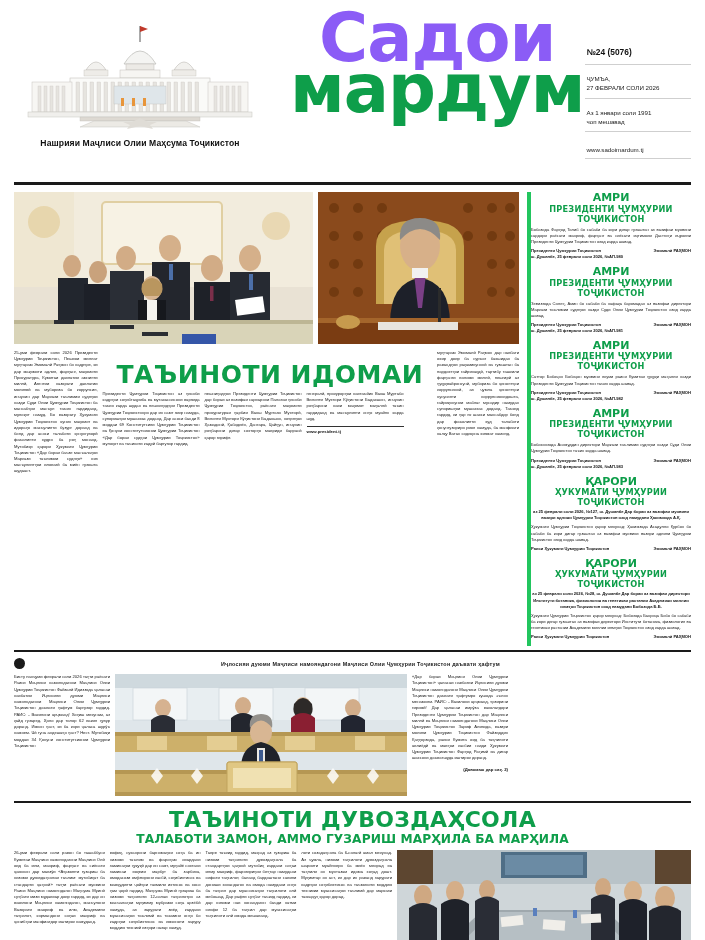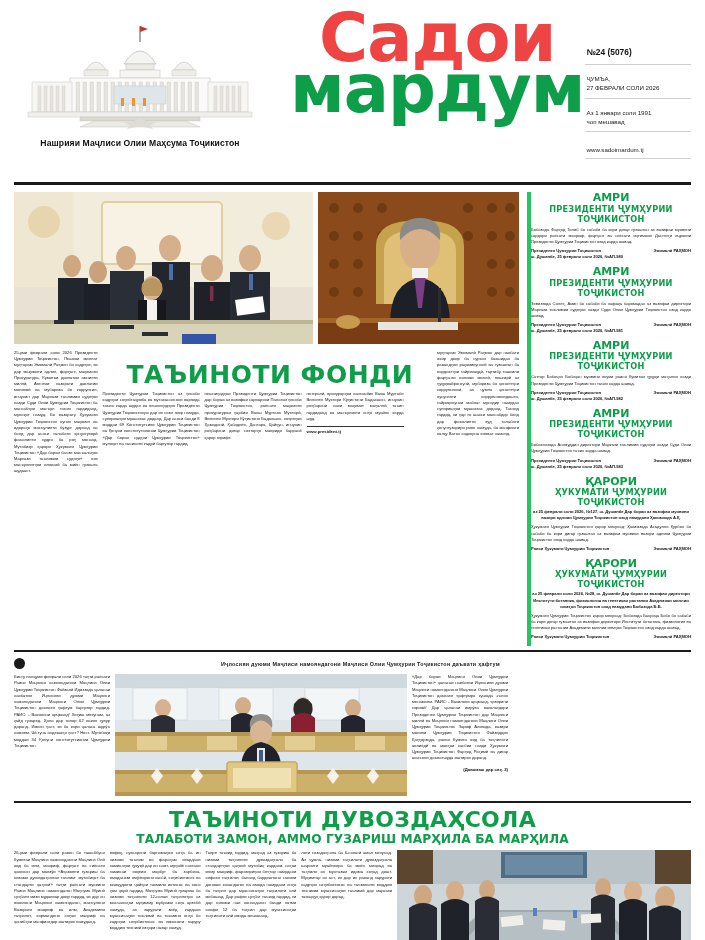--- a/index.html
+++ b/index.html
@@ -5,21 +5,21 @@
   html,body{margin:0;padding:0;background:#fff;}
   body{width:705px;height:940px;font-family:"Liberation Sans",sans-serif;color:#111;overflow:hidden;position:relative;}
   .page{width:705px;height:940px;position:relative;box-sizing:border-box;padding:0 14px;}
 
   
   .masthead{position:relative;height:178px;display:flex;align-items:flex-start;}
   .mh-left{width:262px;padding-top:20px;}
   .bldg{width:252px;height:112px;display:block;}
   .mh-sub{font-size:8.6px;font-weight:bold;letter-spacing:.1px;color:#101010;text-align:center;margin-top:6px;width:252px;}
   .mh-mid{flex:1;position:relative;padding-top:10px;}
-  .title-sadoi{font-family:"DejaVu Sans",sans-serif;font-weight:bold;font-size:67px;line-height:.84;color:#ef4444;letter-spacing:-1px;text-align:center;padding-left:24px;}
+  .title-sadoi{font-family:"DejaVu Sans",sans-serif;font-weight:bold;font-size:67px;line-height:.84;color:#8b5cf6;letter-spacing:-1px;text-align:center;padding-left:24px;}
   .title-mardum{font-family:"DejaVu Sans",sans-serif;font-weight:bold;font-size:67px;line-height:.88;color:#0e9e4a;letter-spacing:-1px;text-align:center;padding-left:24px;margin-top:-6px;}
   .mh-right{width:124px;padding-top:44px;font-size:6.2px;color:#222;}
   .mh-box{border-bottom:1px solid #cfcfcf;padding:3px 0 5px 2px;}
   .mh-box.issue{font-size:8.4px;font-weight:600;color:#111;padding-bottom:7px;}
   .mh-box.dt{padding-top:9px;line-height:1.5;}
   .mh-box.since{padding-top:9px;line-height:1.5;}
   .mh-box.web{padding-top:14px;border-bottom:1px solid #cfcfcf;}
   .rule-thick{height:3px;background:#1a1a1a;margin:4px 0 0 0;}
 
   
@@ -271,21 +271,21 @@
         </div>
       </div>
 
       <div class="head-block">
         <div class="hb-col">
           <div class="body-txt">25-уми феврали соли 2026 Президенти Ҷумҳурии Тоҷикистон, Пешвои миллат муҳтарам Эмомалӣ Раҳмон бо кадрҳое, ки дар мақомоти адлия, фарҳанг, мақомоти Прокуратура, Кумитаи давлатии амнияти миллӣ, Агентии назорати давлатии молиявӣ ва мубориза бо коррупсия, инчунин дар Маркази таълимии судяҳои назди Суди Олии Ҷумҳурии Тоҷикистон ба мансабҳои масъул таъин гардиданд, мулоқот намуд.
 
 Бо вазорату Ҳукумати Ҷумҳурии Тоҷикистон чунин мақомот ва идораҳо масъулияти бузург доранд ва бояд дар асоси талаботи қонунгузорӣ фаъолияти худро ба роҳ монанд. Мутобиқи қарори Ҳукумати Ҷумҳурии Тоҷикистон «Дар бораи баъзе масъалаҳои Маркази таълимии судяҳо» низ масъулиятҳои иловагӣ ба миён гузошта шудааст.</div>
         </div>
         <div style="width:396px">
-          <div class="headline-green h-tayinoti">ТАЪИНОТИ ФОНДИ</div>
+          <div class="headline-green h-tayinoti">ТАЪИНОТИ ИДОМАИ</div>
           <div class="cols">
             <div style="width:97px;margin-right:5px">
               <div class="body-txt">Президенти Ҷумҳурии Тоҷикистон аз ҳисоби кадрҳои соҳибтаҷриба ва мутахассисони варзида таъин карда шудан ва пешниҳодҳои Президенти Ҷумҳурии Тоҷикистонро дар ин самт зикр намуда, супоришҳои мушаххас доданд.
 
 Дар асоси банди 8 моддаи 69 Конститутсияи Ҷумҳурии Тоҷикистон ва Қонуни конститутсионии Ҷумҳурии Тоҷикистон «Дар бораи судҳои Ҷумҳурии Тоҷикистон» мулоқот ва таъиноти кадрӣ баргузор гардид.</div>
             </div>
             <div style="width:97px;margin-right:5px">
               <div class="body-txt">пешниҳодҳои Президенти Ҷумҳурии Тоҷикистон дар бораи аз вазифаи сарварони Палатаи ҳисоби Ҷумҳурии Тоҷикистон, раёсати мақомоти прокуратураи ҳарбии Вахш Муртазо Мухторӣ, Вилояти Мухтори Кӯҳистони Бадахшон, ноҳияҳои Ҳамадонӣ, Қабодиён, Данғара, Ҷайҳун, инчунин роҳбарони дигар сохторҳо мавриди баррасӣ қарор гирифт.</div>
             </div>
             <div style="width:97px;margin-right:5px">

